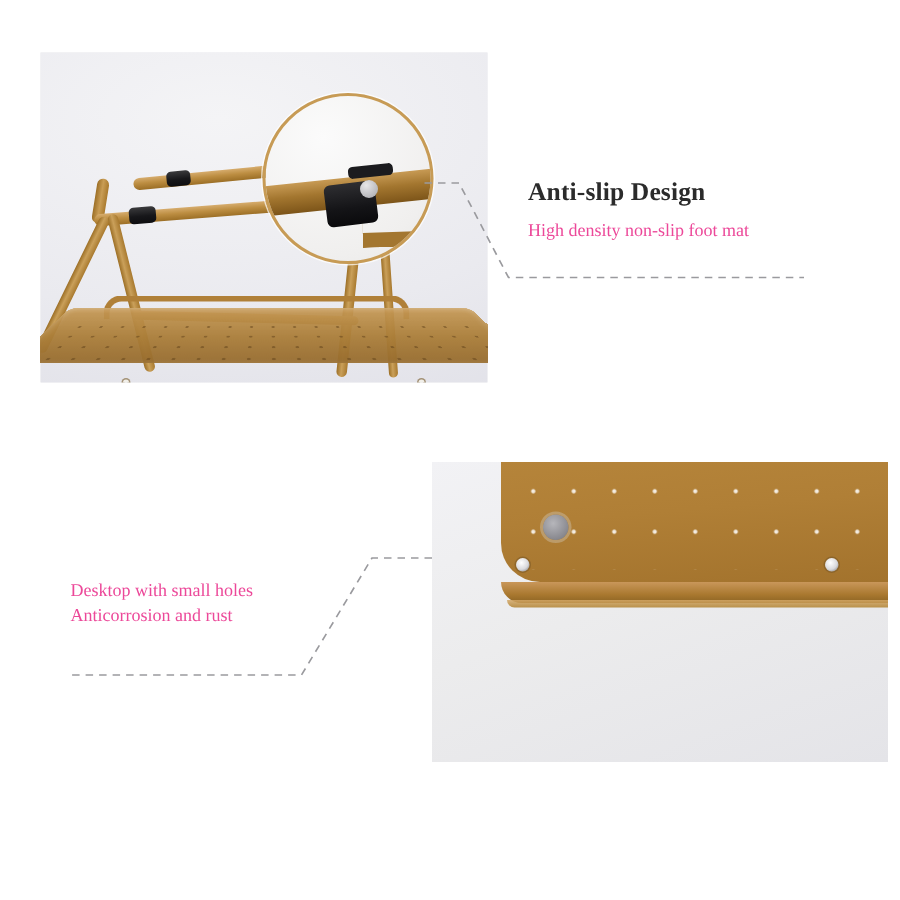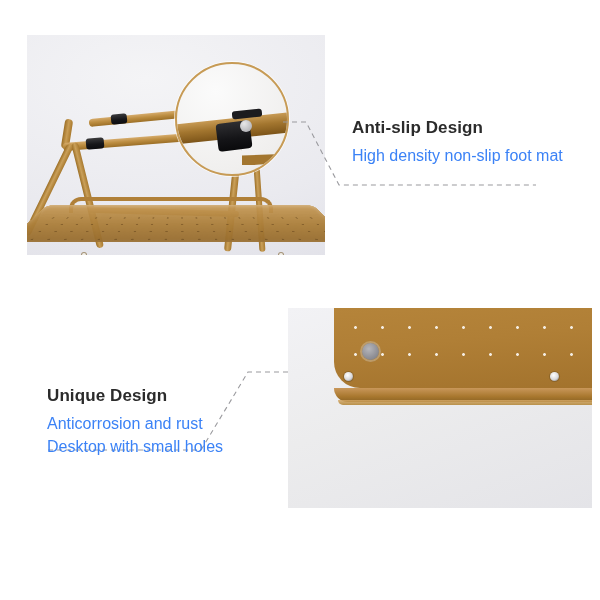--- a/index.html
+++ b/index.html
@@ -14,20 +14,21 @@
     overflow: hidden;
     font-family: "Liberation Sans", sans-serif;
     -webkit-font-smoothing: antialiased;
   }
 
   .stage {
     position: absolute;
     left: 0; top: 0;
     width: 600px;
     height: 600px;
+    font-family: Liberation Serif, serif;
   }
 
   
   .photo {
     position: absolute;
     overflow: hidden;
     background: #e7e7ec;
   }
   #photo-top {
     left: 27px; top: 35px;
@@ -290,22 +291,22 @@
 
   .callout-title {
     font-size: 17px;
     font-weight: bold;
     color: #2b2b2b;
     letter-spacing: 0.1px;
     line-height: 1.25;
     margin: 0 0 7px 0;
   }
   .callout-line {
-    font-size: 16px;
-    color: #3b82f6;
+    font-size: 12px;
+    color: #ec4899;
     line-height: 1.42;
     margin: 0;
   }
 
   
   #connectors {
     position: absolute;
     left: 0; top: 0;
     width: 600px; height: 600px;
     pointer-events: none;
@@ -368,18 +369,17 @@
     <path class="dash" d="M 283 122 L 306 122 L 339 185 L 536 185"></path>
     <path class="dash" d="M 288 372 L 248 372 L 201 450 L 46 450"></path>
   </svg>
 
   <div class="callout" id="callout-anti-slip">
     <p class="callout-title">Anti-slip Design</p>
     <p class="callout-line">High density non-slip foot mat</p>
   </div>
 
   <div class="callout" id="callout-unique">
-    <p class="callout-title">Unique Design</p>
+    <p class="callout-line">Desktop with small holes</p>
     <p class="callout-line">Anticorrosion and rust</p>
-    <p class="callout-line">Desktop with small holes</p>
   </div>
 
 </div>
 
 </body></html>

